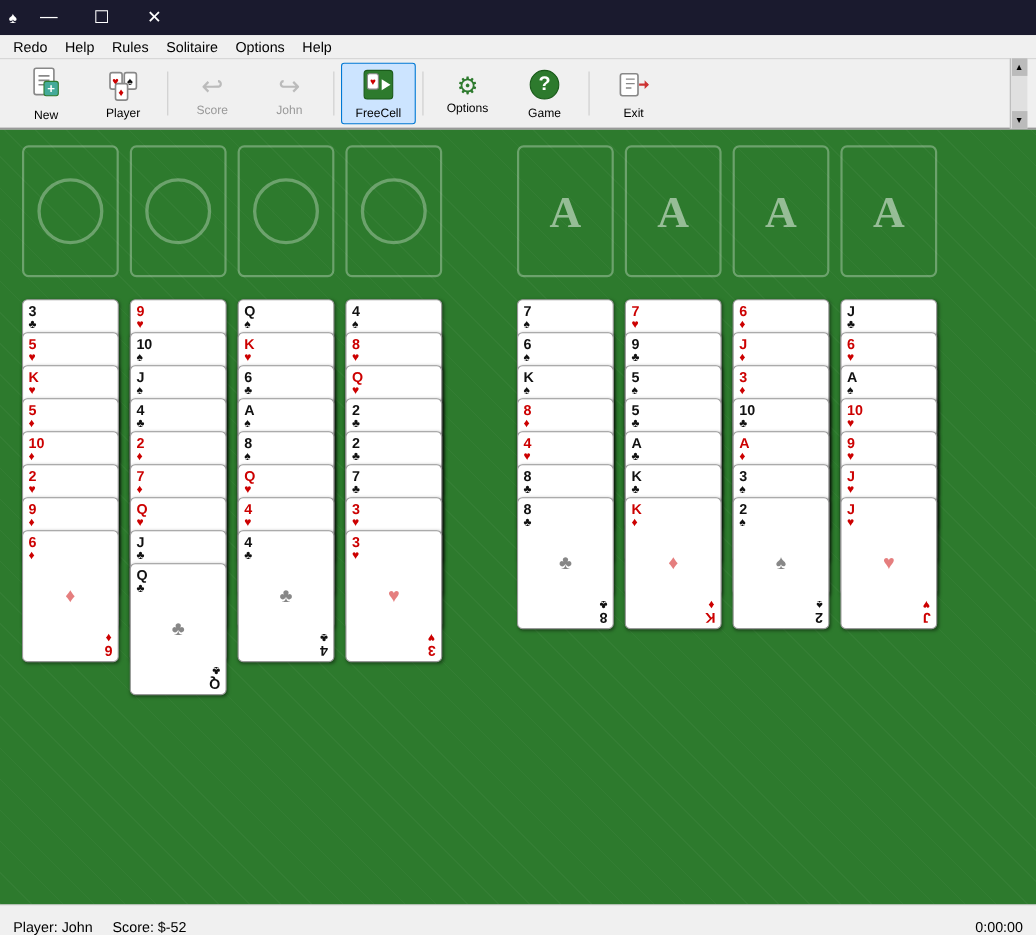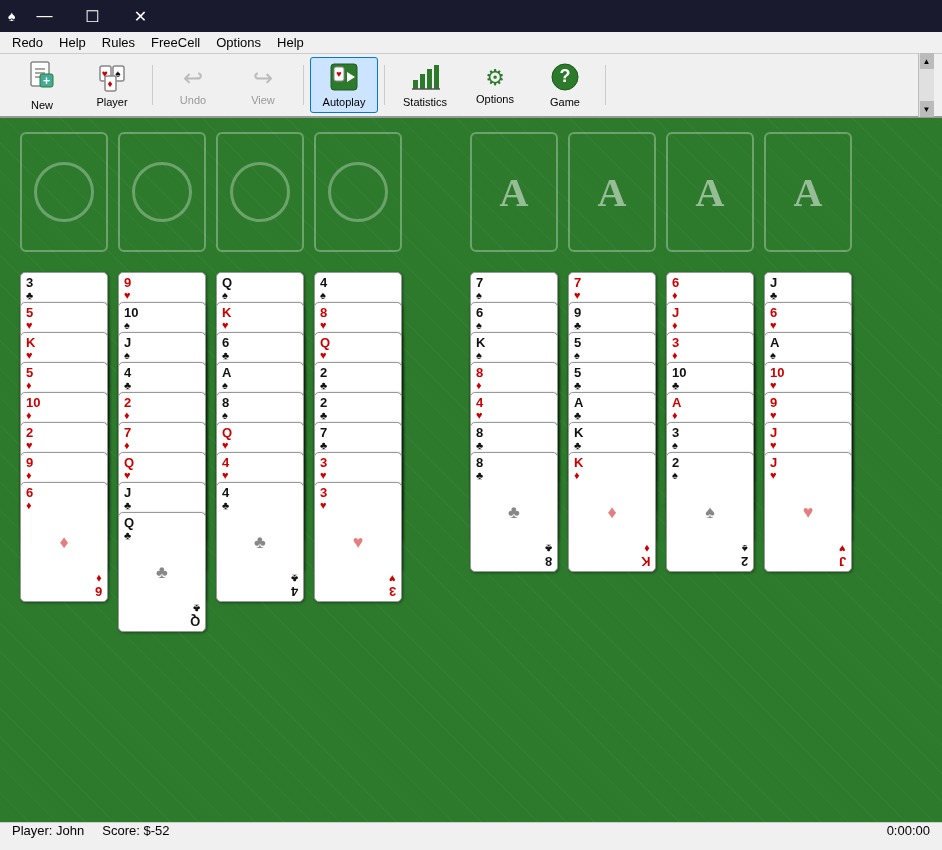--- a/index.html
+++ b/index.html
@@ -72,21 +72,21 @@
       flex: 1;
       position: relative;
       height: calc(850px - 32px - 22px - 64px - 28px);
     }
 
     
     .status-bar {
       background: #f0f0f0;
       height: 28px;
       display: flex;
-      align-items: flex-start;
+      align-items: flex-end;
       padding: 0 12px;
       font-size: 13px;
       border-top: 1px solid #ccc;
       justify-content: space-between;
     }
 
     
     .card {
       background: white;
       border: 1px solid #999;
@@ -149,21 +149,21 @@
     <button class="title-bar-btn">—</button>
     <button class="title-bar-btn">☐</button>
     <button class="title-bar-btn close">✕</button>
   </div>
 </div>
 
 <div class="menu-bar">
   <span class="menu-item">Redo</span>
   <span class="menu-item">Help</span>
   <span class="menu-item">Rules</span>
-  <span class="menu-item">FreeCell</span>
+  <span class="menu-item">Solitaire</span>
   <span class="menu-item">Options</span>
   <span class="menu-item">Help</span>
 </div>
 
 <div class="toolbar">
 
   <button class="toolbar-btn">
     <span style="font-size:26px; color:#2d7a2d;">
       <svg width="30" height="30" viewBox="0 0 30 30">
         <rect x="4" y="2" width="18" height="24" rx="2" fill="white" stroke="#888" stroke-width="1.5"></rect>
@@ -188,74 +188,75 @@
         <text x="13" y="25" text-anchor="middle" font-size="10" fill="#cc0000">♦</text>
       </svg>
     </span>
     <span>Player</span>
   </button>
 
   <div class="toolbar-sep"></div>
 
   <button class="toolbar-btn disabled">
     <span style="font-size:24px; color:#bbb;">↩</span>
-    <span>Undo</span>
+    <span>Score</span>
   </button>
 
   <button class="toolbar-btn disabled">
     <span style="font-size:24px; color:#bbb;">↪</span>
-    <span>View</span>
+    <span>John</span>
   </button>
 
   <div class="toolbar-sep"></div>
 
   <button class="toolbar-btn active">
     <span>
       <svg width="30" height="30" viewBox="0 0 30 30">
         <rect x="2" y="2" width="26" height="26" rx="3" fill="#2d7a2d" stroke="#1a5a1a" stroke-width="1"></rect>
         <rect x="5" y="5" width="10" height="14" rx="2" fill="white" stroke="#888" stroke-width="1"></rect>
         <text x="10" y="15" text-anchor="middle" font-size="9" fill="#cc0000">♥</text>
         <polygon points="18,10 26,15 18,20" fill="white"></polygon>
       </svg>
     </span>
-    <span>Autoplay</span>
+    <span>FreeCell</span>
   </button>
 
   <div class="toolbar-sep"></div>
 
-  <button class="toolbar-btn">
-    <span>
-      <svg width="30" height="30" viewBox="0 0 30 30">
-        <rect x="3" y="18" width="5" height="9" fill="#2d7a2d"></rect>
-        <rect x="10" y="12" width="5" height="15" fill="#2d7a2d"></rect>
-        <rect x="17" y="7" width="5" height="20" fill="#2d7a2d"></rect>
-        <rect x="24" y="3" width="5" height="24" fill="#2d7a2d"></rect>
-        <line x1="2" y1="27" x2="30" y2="27" stroke="#555" stroke-width="1.5"></line>
-      </svg>
-    </span>
-    <span>Statistics</span>
-  </button>
 
   <button class="toolbar-btn">
     <span style="font-size:22px; color:#2d7a2d;">⚙</span>
     <span>Options</span>
   </button>
 
   <button class="toolbar-btn">
     <span>
       <svg width="30" height="30" viewBox="0 0 30 30">
         <circle cx="15" cy="15" r="13" fill="#2d7a2d" stroke="#1a5a1a" stroke-width="1"></circle>
         <text x="15" y="20" text-anchor="middle" font-size="18" fill="white" font-weight="bold">?</text>
       </svg>
     </span>
     <span>Game</span>
   </button>
 
   <div class="toolbar-sep"></div>
 
+  <button class="toolbar-btn">
+    <span>
+      <svg width="30" height="30" viewBox="0 0 30 30">
+        <rect x="3" y="5" width="16" height="20" rx="2" fill="white" stroke="#888" stroke-width="1.5"></rect>
+        <line x1="8" y1="10" x2="16" y2="10" stroke="#888" stroke-width="1.2"></line>
+        <line x1="8" y1="14" x2="16" y2="14" stroke="#888" stroke-width="1.2"></line>
+        <line x1="8" y1="18" x2="13" y2="18" stroke="#888" stroke-width="1.2"></line>
+        <line x1="20" y1="15" x2="28" y2="15" stroke="#cc3333" stroke-width="2"></line>
+        <polygon points="25,11 29,15 25,19" fill="#cc3333"></polygon>
+      </svg>
+    </span>
+    <span>Exit</span>
+  </button>
 
   <div style="margin-left:auto; width:16px; height:64px; background:#e0e0e0; border-left:1px solid #bbb; display:flex; flex-direction:column; align-items:center;">
     <div style="width:14px; height:16px; background:#bbb; margin-top:0; display:flex; align-items:center; justify-content:center; font-size:8px;">▲</div>
     <div style="flex:1; background:#e8e8e8;"></div>
     <div style="width:14px; height:16px; background:#bbb; display:flex; align-items:center; justify-content:center; font-size:8px;">▼</div>
   </div>
 </div>
 
 <div class="game-area" id="game-area">
 

